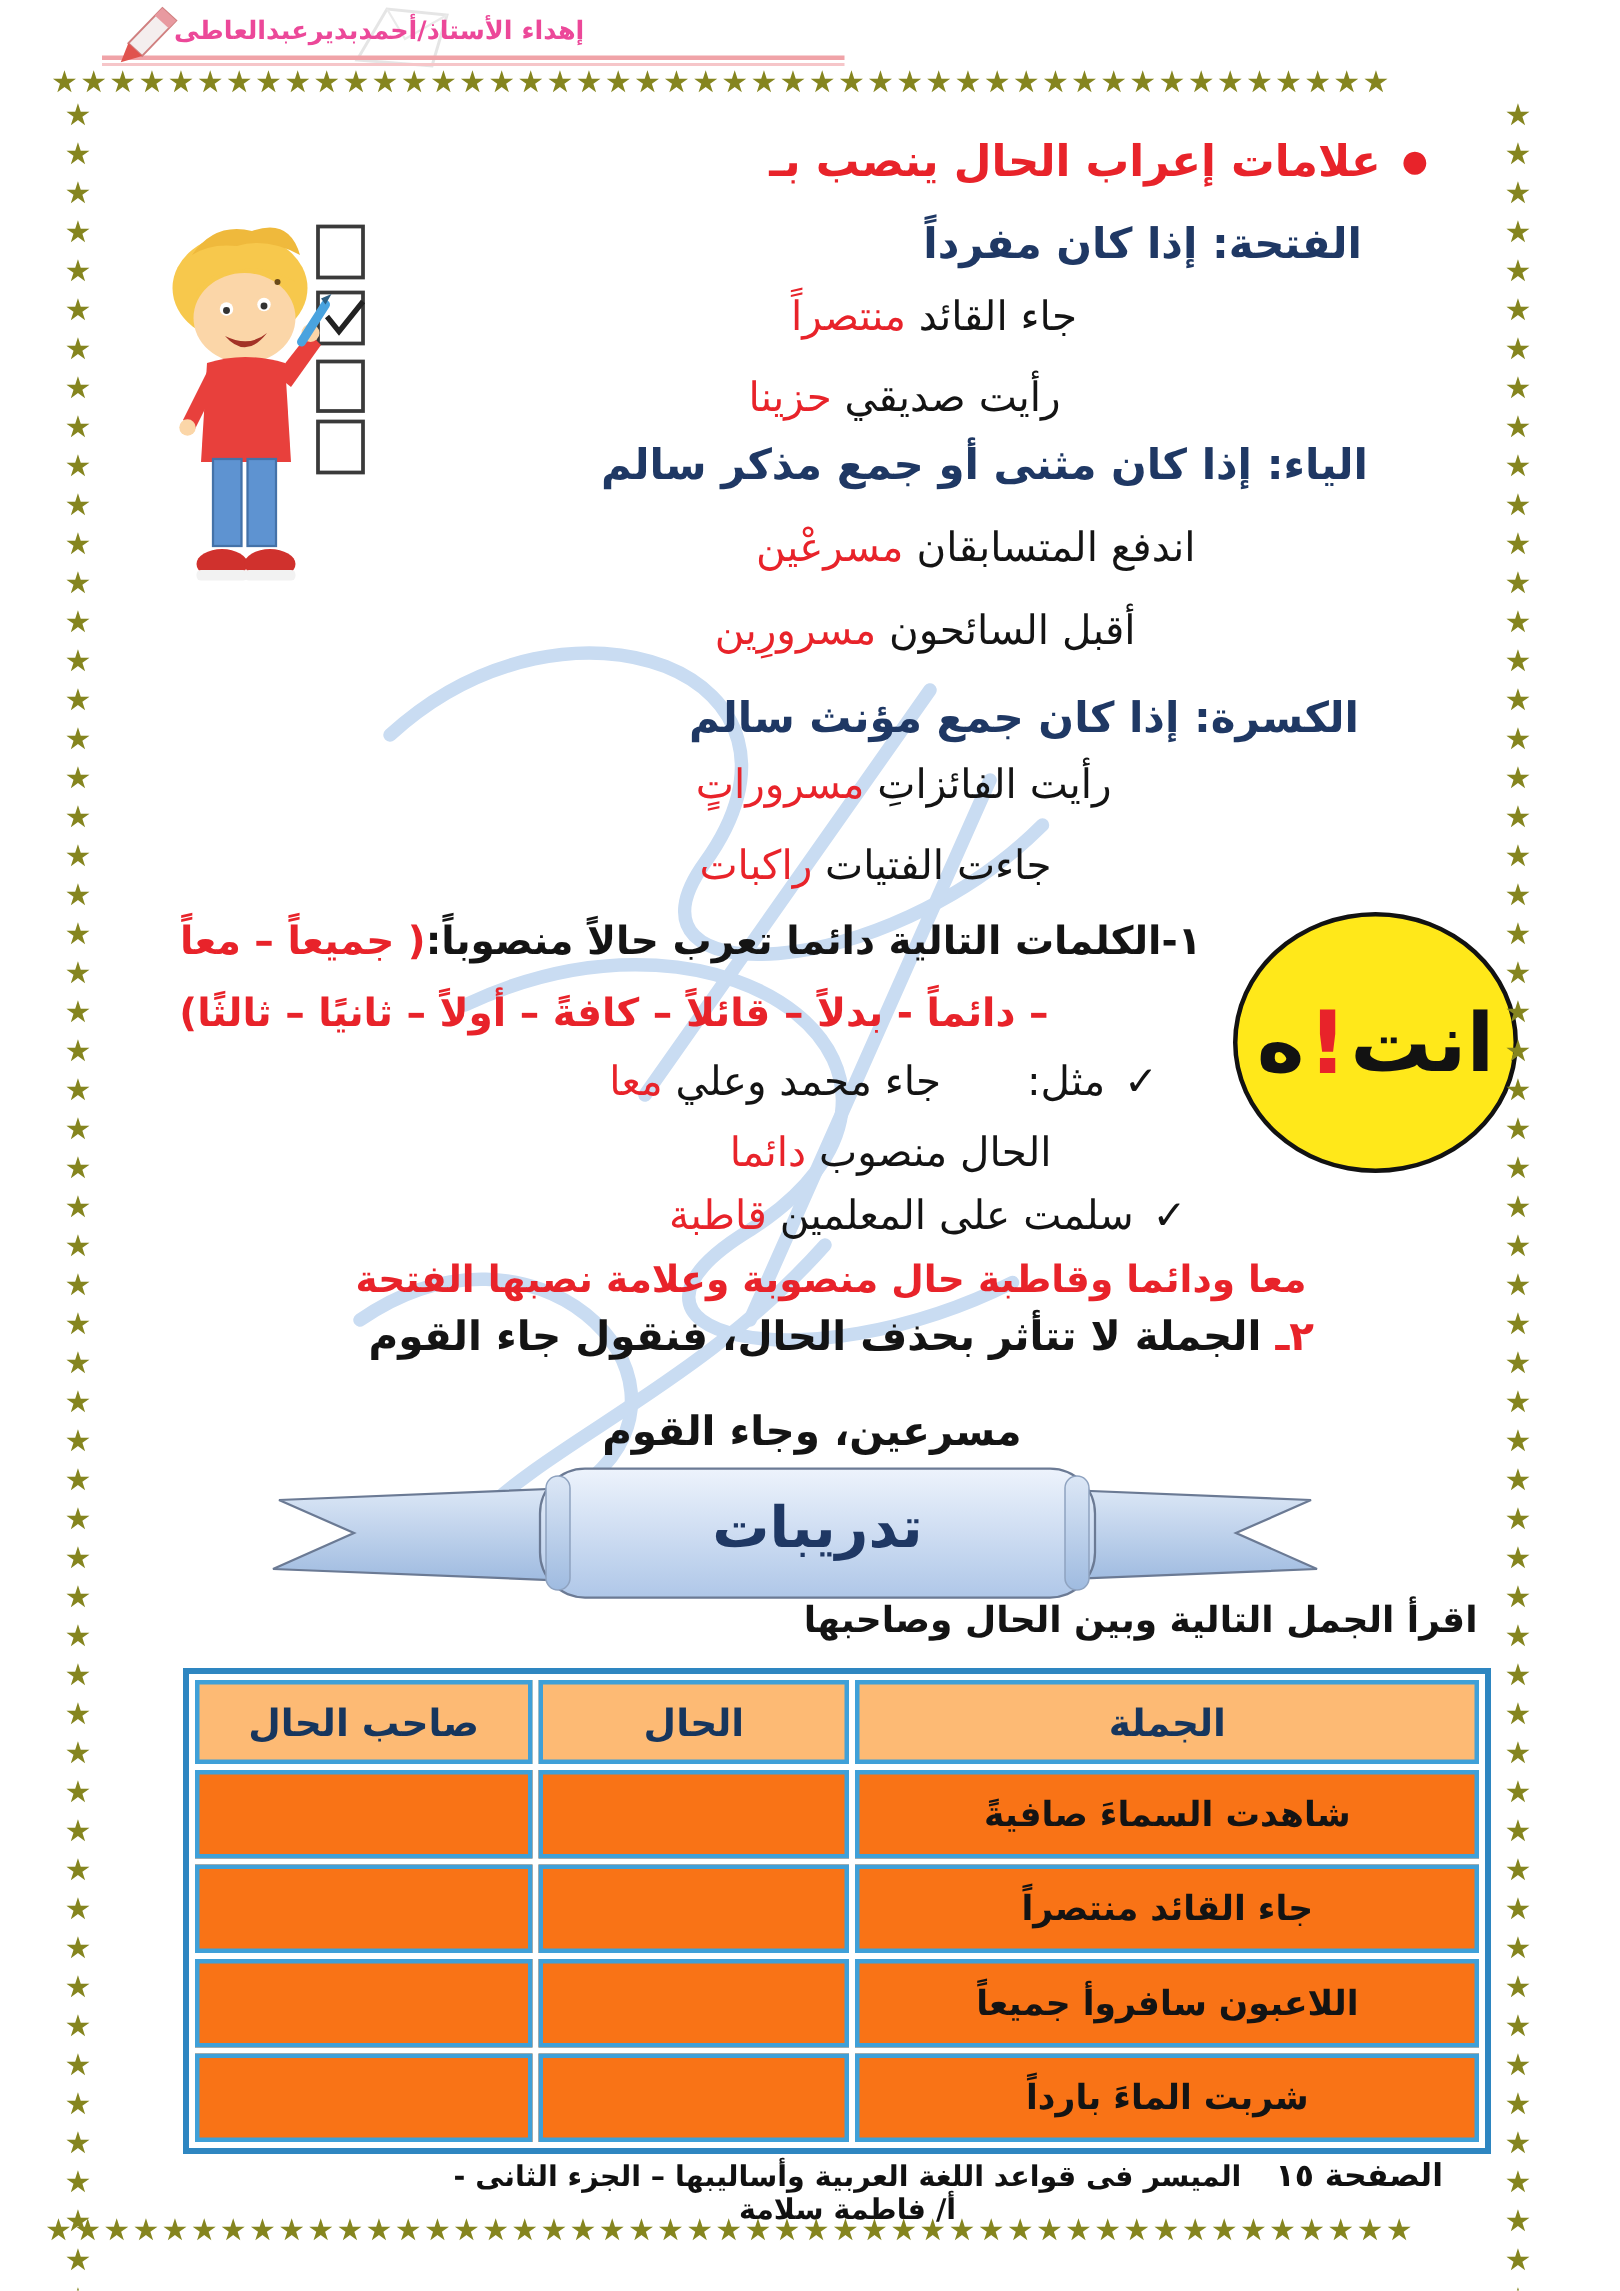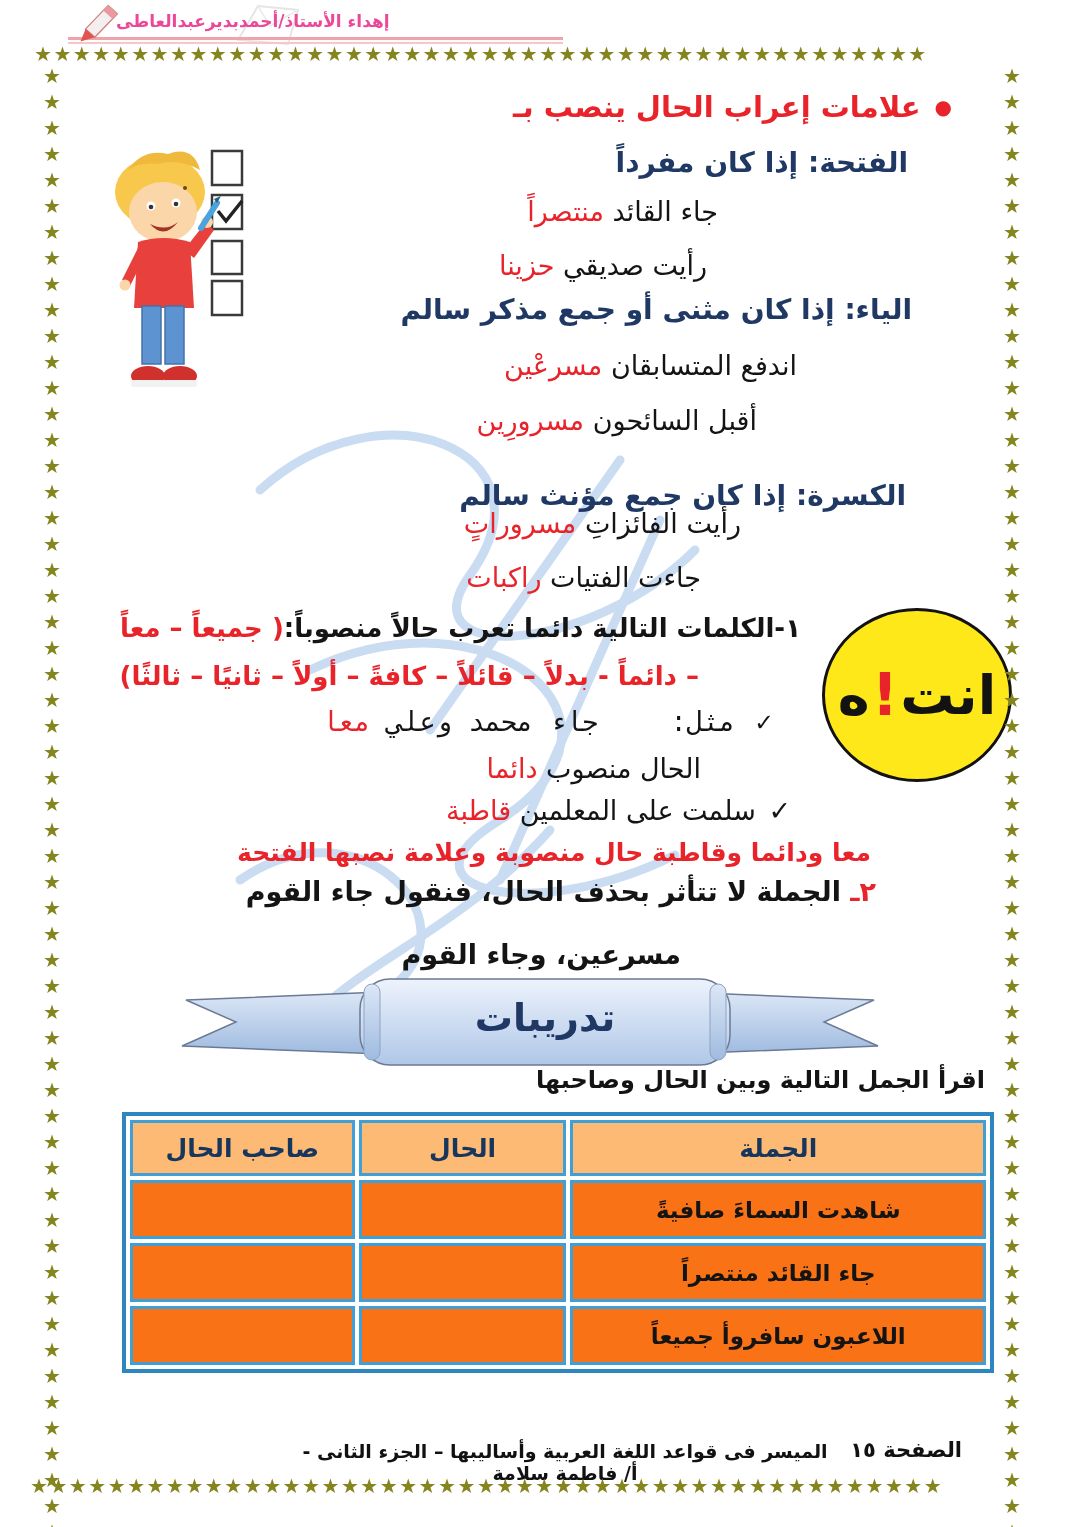--- a/index.html
+++ b/index.html
@@ -127,28 +127,28 @@
 </div>
 
 <div class="line navy" style="top:146px;right:172px;">الفتحة: إذا كان مفرداً</div>
 <div class="line" style="top:196px;right:362px;"><span>جاء القائد </span><span class="red">منتصراً</span></div>
 <div class="line" style="top:250px;right:373px;"><span>رأيت صديقي </span><span class="red">حزينا</span></div>
 
 <div class="line navy" style="top:293px;right:168px;">الياء: إذا كان مثنى أو جمع مذكر سالم</div>
 <div class="line" style="top:350px;right:283px;"><span>اندفع المتسابقان </span><span class="red">مسرعْين</span></div>
 <div class="line" style="top:405px;right:323px;"><span>أقبل السائحون </span><span class="red">مسرورِين</span></div>
 
-<div class="line navy" style="top:479px;right:174px;margin-left:20px;">الكسرة: إذا كان جمع مؤنث سالم</div>
+<div class="line navy" style="top:462px;right:174px;margin-left:20px;">الكسرة: إذا كان جمع مؤنث سالم</div>
 <div class="line" style="top:508px;right:339px;"><span>رأيت الفائزاتِ </span><span class="red">مسروراتٍ</span></div>
 <div class="line" style="top:562px;right:379px;"><span>جاءت الفتيات </span><span class="red">راكبات</span></div>
 
 <div class="line bold" style="top:613px;right:279px;font-size:26px;"><span>١-الكلمات التالية دائما تعرب حالاً منصوباً:</span><span class="redbold">( جميعاً – معاً</span></div>
 <div class="line redbold" style="top:661px;right:381px;font-size:26px;">– دائماً - بدلاً – قائلاً – كافةً – أولاً – ثانيًا – ثالثًا)</div>
 
-<div class="line" style="top:706px;right:308px;font-family:Liberation Mono, monospace;">
+<div class="line" style="top:706px;right:308px;">
   <span class="check">✓</span>
   <span>مثل:</span>
   <span class="spacer40"></span>
   <span>جاء محمد وعلي </span>
   <span class="red">معا</span>
 </div>
 <div class="line" style="top:753px;right:379px;"><span>الحال منصوب </span><span class="red">دائما</span></div>
 <div class="line" style="top:795px;right:289px;">
   <span class="check">✓</span>
   <span>سلمت على المعلمين </span>
@@ -209,18 +209,23 @@
       <tr>
         <td>جاء القائد منتصراً</td>
         <td></td>
         <td></td>
       </tr>
       <tr>
         <td>اللاعبون سافروأ جميعاً</td>
         <td></td>
         <td></td>
       </tr>
+      <tr>
+        <td>شربت الماءَ بارداً</td>
+        <td></td>
+        <td></td>
+      </tr>
     </tbody>
   </table>
 </div>
 
 <div class="footer-page">الصفحة ١٥</div>
 <div class="footer-title">الميسر فى قواعد اللغة العربية وأساليبها – الجزء الثانى - أ/ فاطمة سلامة</div>
 
 </body></html>

